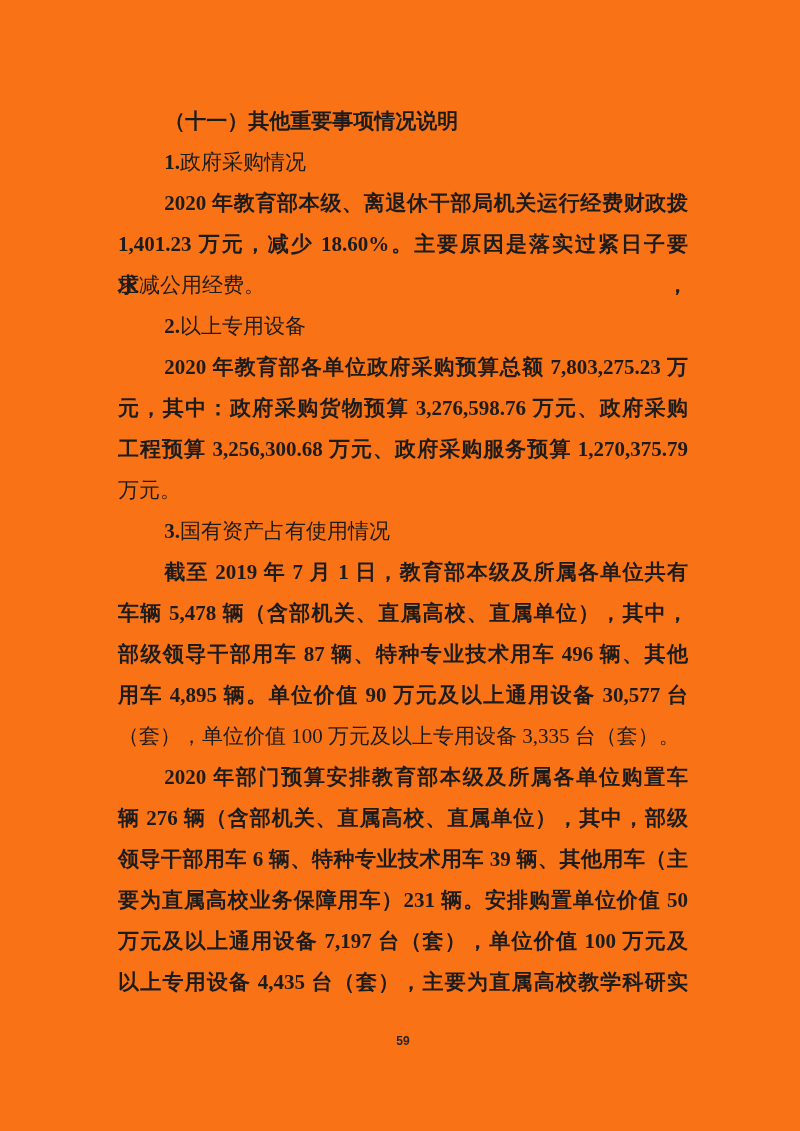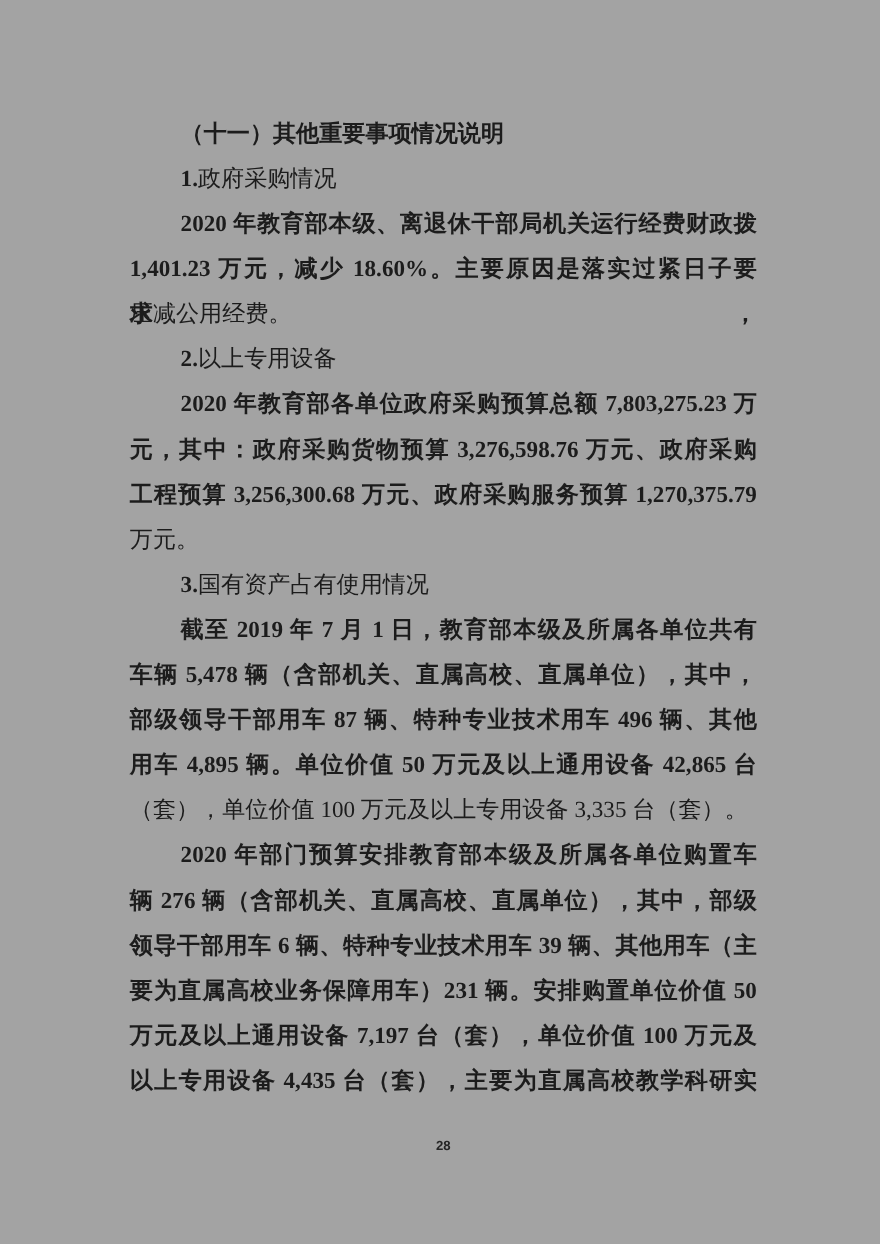--- a/index.html
+++ b/index.html
@@ -7,21 +7,21 @@
   body {
     background: #ffffff;
     font-family: "Liberation Serif", "DejaVu Serif", serif;
     color: #1c1c1c;
     position: relative;
   }
   .page {
     position: absolute;
     left: 0; top: 0;
     width: 800px; height: 1131px;
-    background: #a3a3a3;
+    background: #f97316;
     overflow: hidden;
   }
   .doc {
     position: absolute;
     left: 118px;
     top: 101px;
     width: 570px;
   }
   .line {
     height: 41px;
@@ -84,28 +84,28 @@
     <p class="line indent just">2020 年教育部各单位政府采购预算总额 7,803,275.23 万</p>
     <p class="line just">元，其中：政府采购货物预算 3,276,598.76 万元、政府采购</p>
     <p class="line just">工程预算 3,256,300.68 万元、政府采购服务预算 1,270,375.79</p>
     <p class="line">万元。</p>
 
     <h3 class="line sub"><span class="num">3.</span><span>国有资产占有使用情况</span></h3>
 
     <p class="line indent just">截至 2019 年 7 月 1 日，教育部本级及所属各单位共有</p>
     <p class="line just">车辆 5,478 辆（含部机关、直属高校、直属单位），其中，</p>
     <p class="line just">部级领导干部用车 87 辆、特种专业技术用车 496 辆、其他</p>
-    <p class="line just">用车 4,895 辆。单位价值 50 万元及以上通用设备 42,865 台</p>
+    <p class="line just">用车 4,895 辆。单位价值 90 万元及以上通用设备 30,577 台</p>
     <p class="line">（套），单位价值 100 万元及以上专用设备 3,335 台（套）。</p>
 
     <p class="line indent just">2020 年部门预算安排教育部本级及所属各单位购置车</p>
     <p class="line just">辆 276 辆（含部机关、直属高校、直属单位），其中，部级</p>
     <p class="line just">领导干部用车 6 辆、特种专业技术用车 39 辆、其他用车（主</p>
     <p class="line just">要为直属高校业务保障用车）231 辆。安排购置单位价值 50</p>
     <p class="line just">万元及以上通用设备 7,197 台（套），单位价值 100 万元及</p>
     <p class="line just">以上专用设备 4,435 台（套），主要为直属高校教学科研实</p>
 
   </main>
 
   <footer class="pagefoot">
-    <span class="pagenum">28</span>
+    <span class="pagenum">59</span>
   </footer>
 </div>
 
 </body></html>

